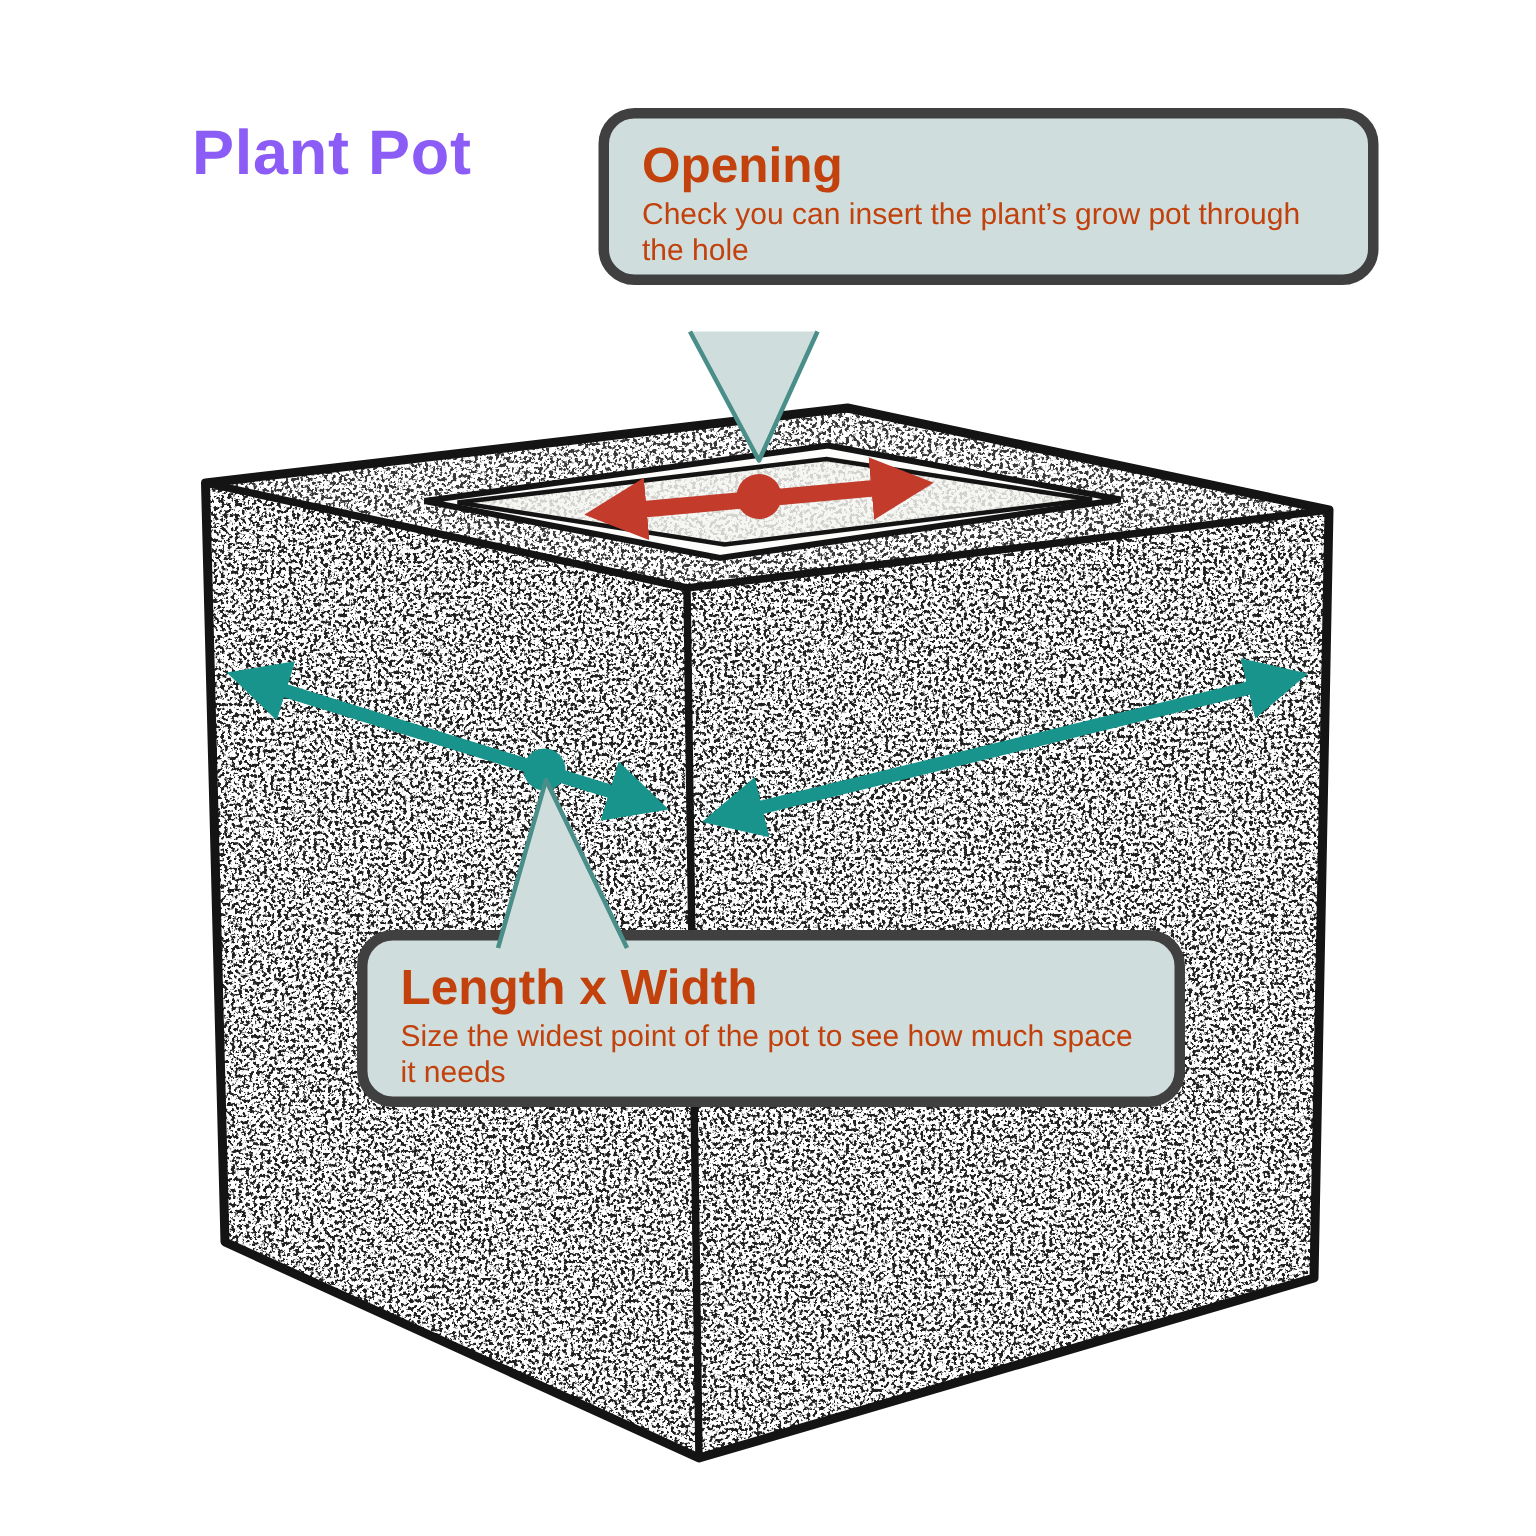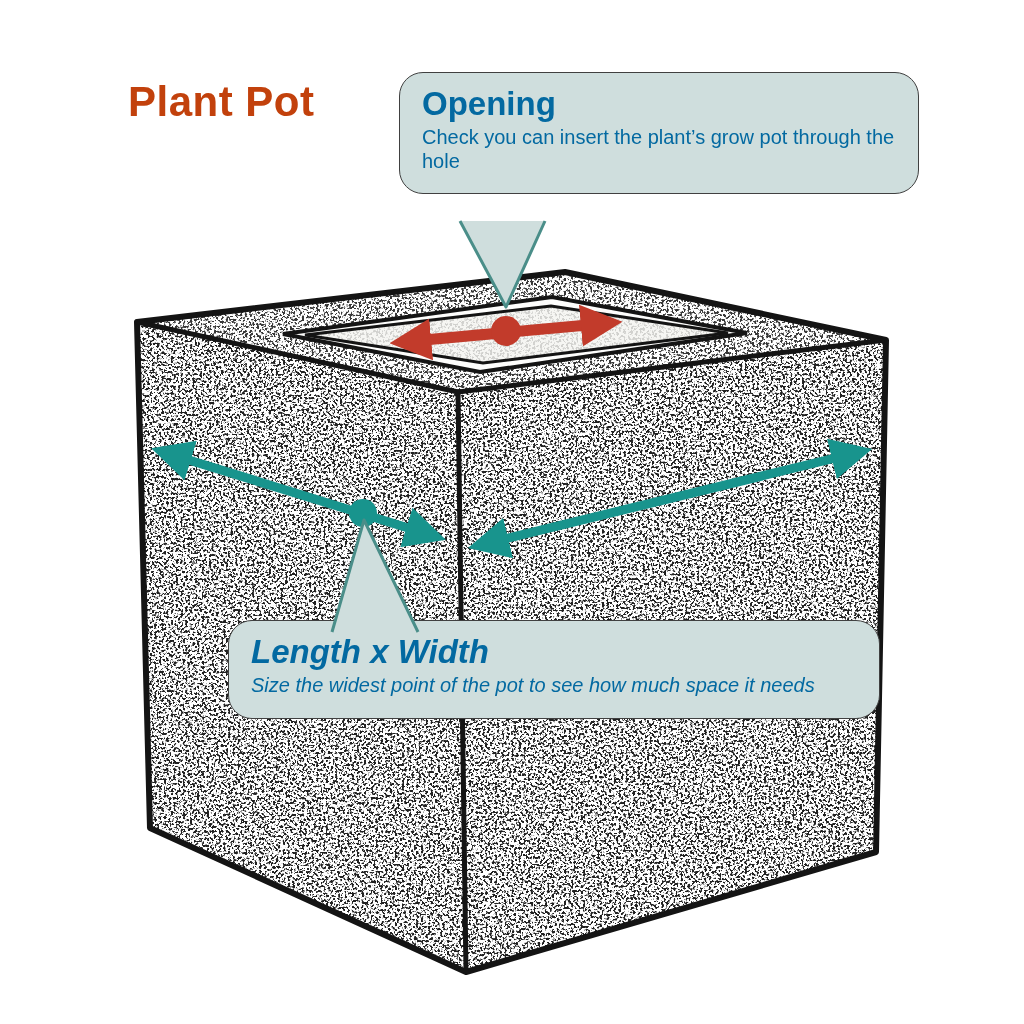--- a/index.html
+++ b/index.html
@@ -3,32 +3,32 @@
 <meta charset="utf-8">
 <style>
   html,body{margin:0;padding:0;background:#ffffff;}
   #canvas{
     position:relative;width:1024px;height:1024px;background:#ffffff;
     overflow:hidden;font-family:"Liberation Sans",sans-serif;
   }
   .scene{position:absolute;left:0;top:0;z-index:1;}
   .page-title{
     position:absolute;left:128px;top:76px;z-index:2;
-    font-size:42px;font-weight:bold;color:#c2410c;line-height:1.22;
+    font-size:42px;font-weight:bold;color:#8b5cf6;line-height:1.22;
     letter-spacing:0.5px;
   }
   .bubble{
     position:absolute;z-index:2;box-sizing:border-box;
-    background:#cfdedd;border:1px solid #404040;border-radius:24px;
-    padding:12px 22px 20px 22px;color:#0369a1;
+    background:#cfdedd;border:7px solid #404040;border-radius:24px;
+    padding:12px 22px 4px 22px;color:#c2410c;
   }
   .bubble .bubble-heading{font-size:33px;font-weight:bold;margin:0 0 3px 0;line-height:1.15;}
   .bubble .bubble-body{font-size:20px;margin:0;line-height:1.18;}
   .bubble-opening{left:399px;top:72px;width:520px;}
-  .bubble-length-width{left:228px;top:620px;width:652px;font-style:italic;}
+  .bubble-length-width{left:238px;top:620px;width:552px;}
   .tail{position:absolute;z-index:3;pointer-events:none;}
   .tail-opening{left:440px;top:219px;}
   .tail-length-width{left:298px;top:514px;}
 </style>
 </head>
 <body>
 
 <div id="canvas">
 
   <svg class="scene" width="1024" height="1024" viewBox="0 0 1024 1024">

